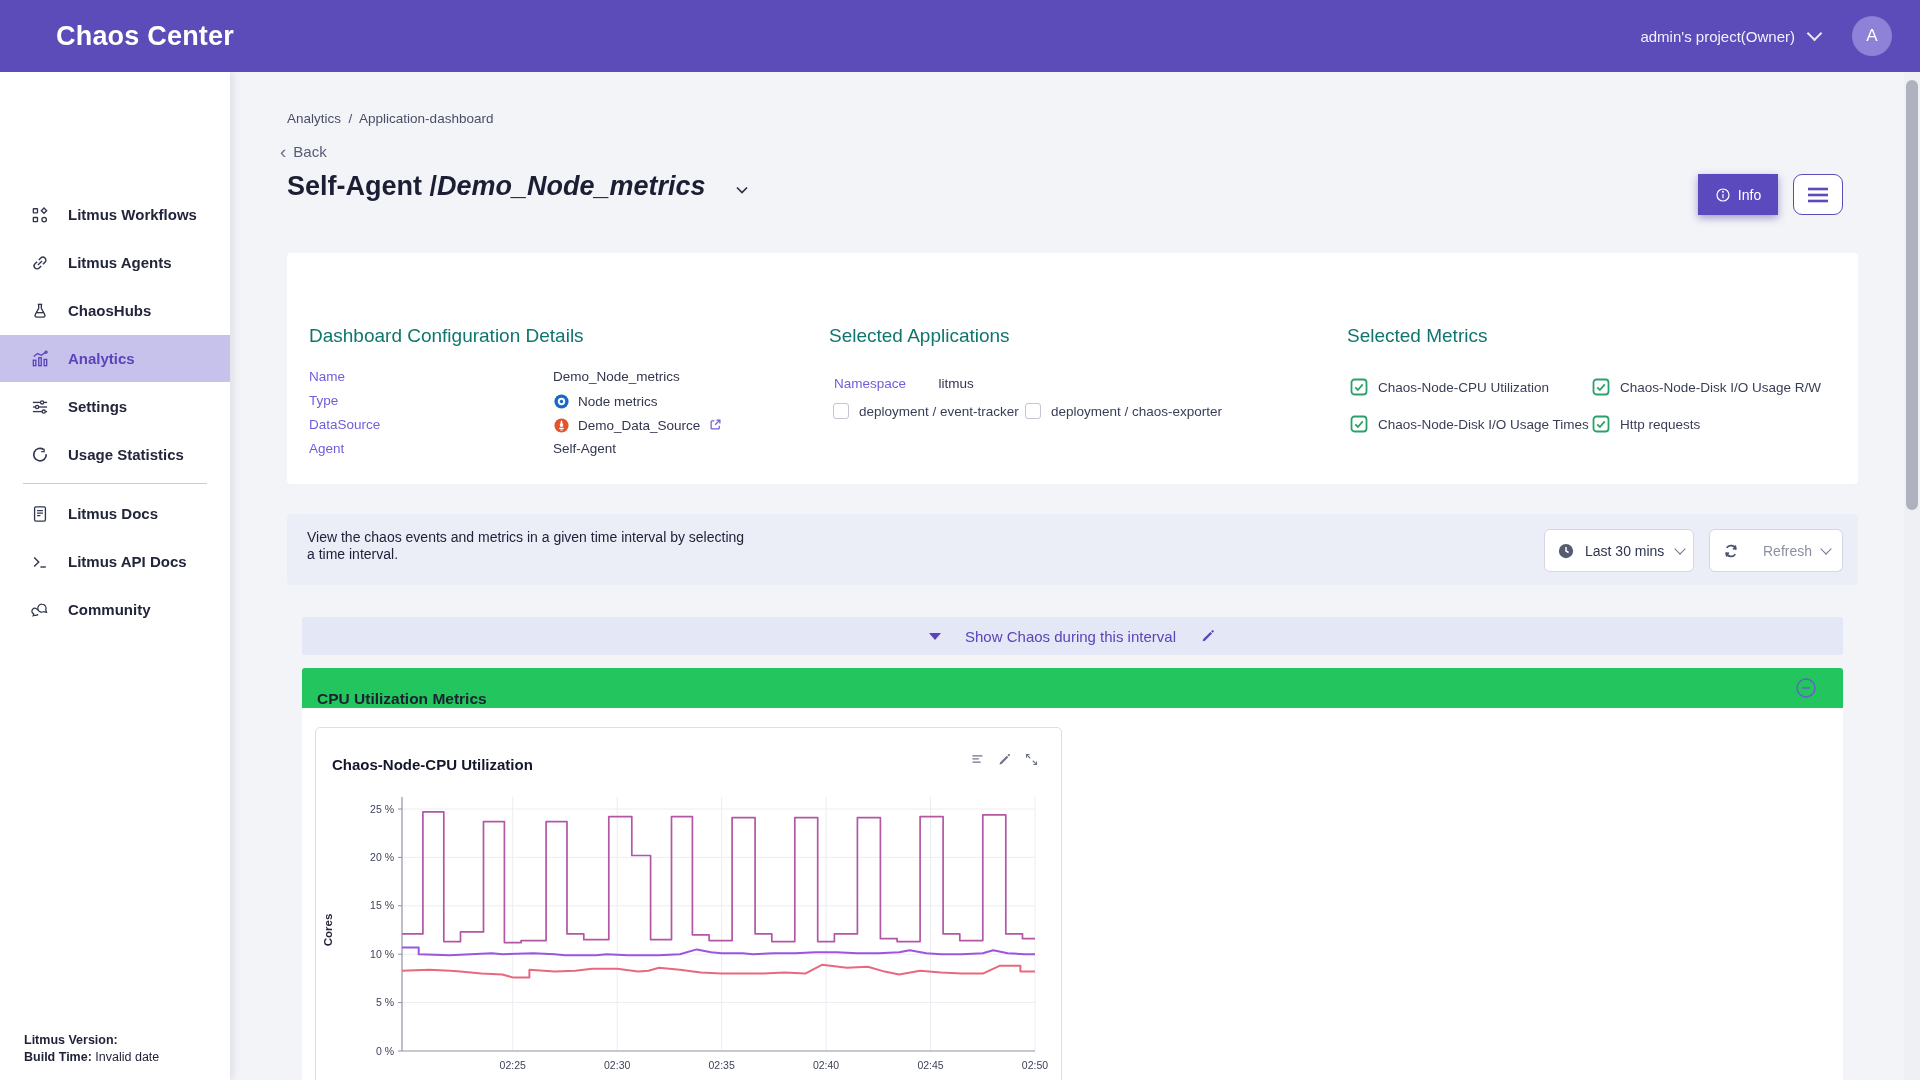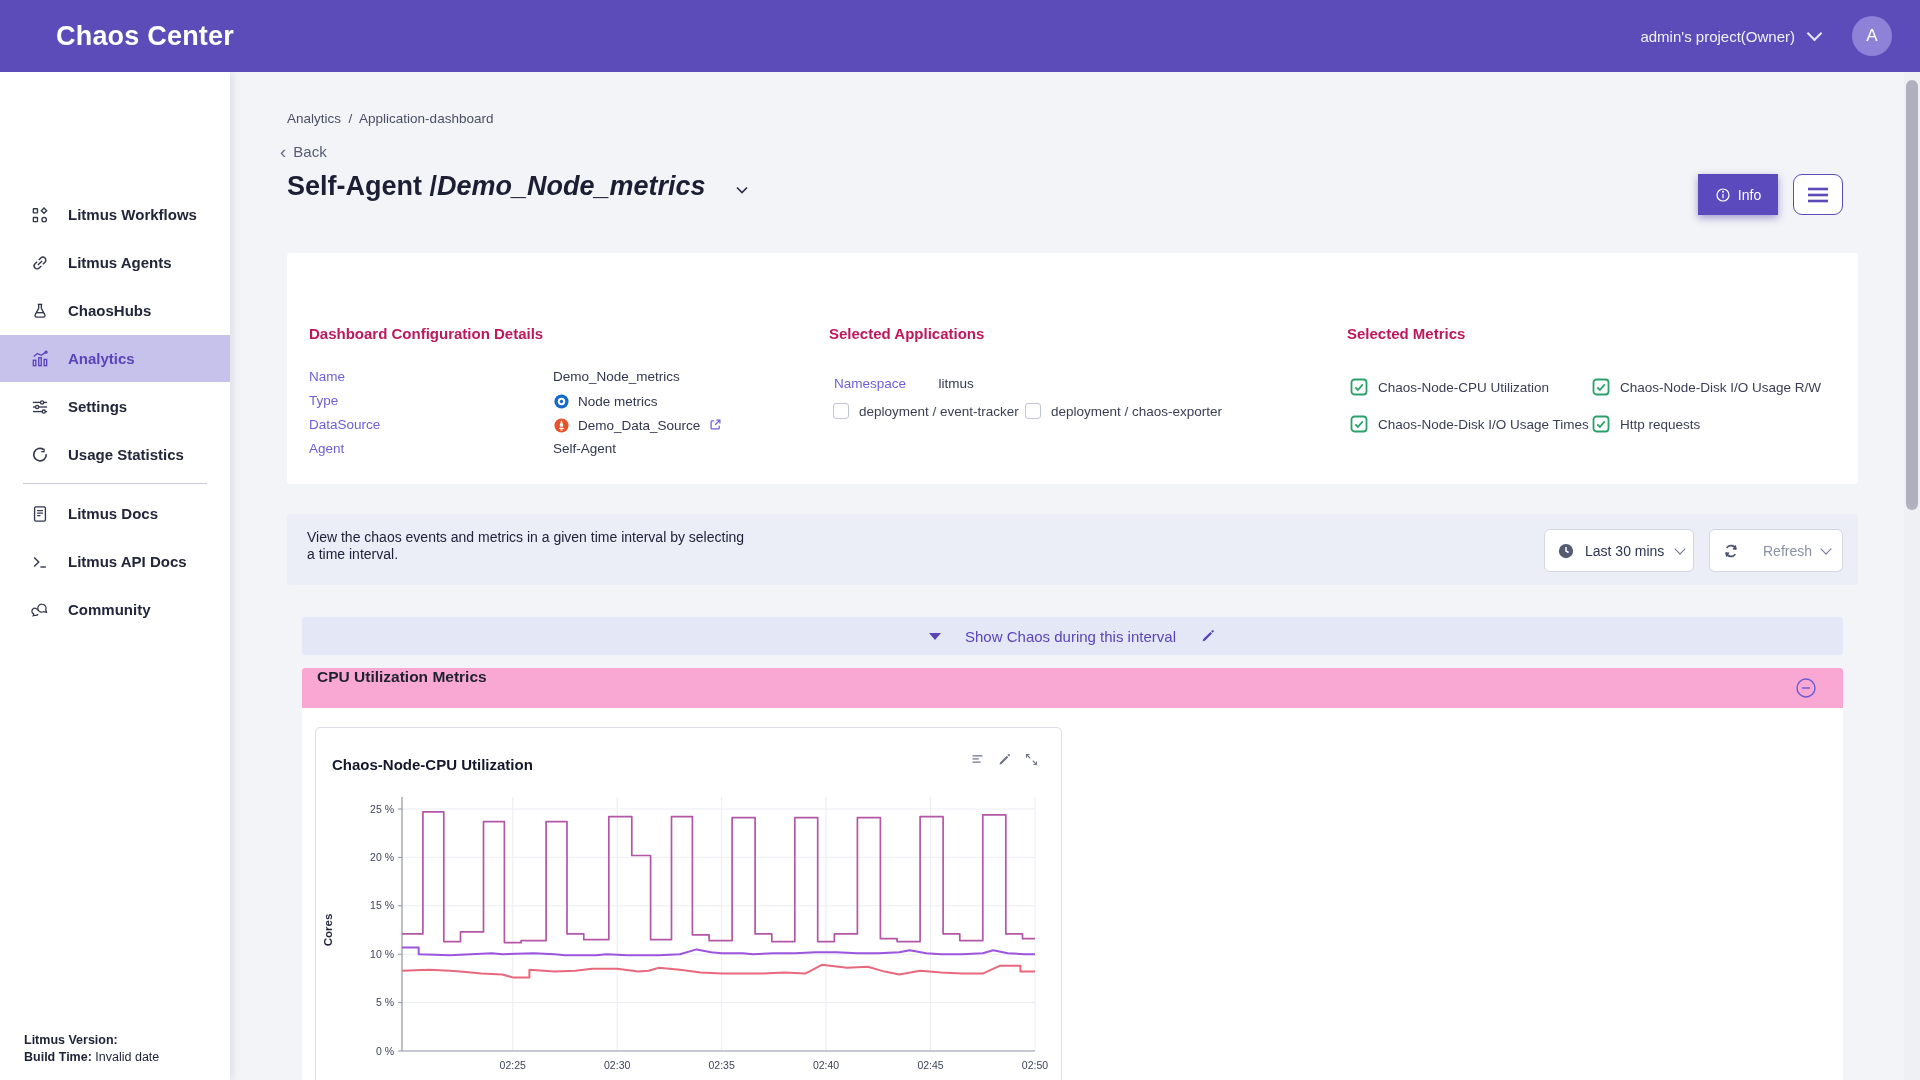--- a/index.html
+++ b/index.html
@@ -38,21 +38,21 @@
   .page-title .t2{font-weight:600;font-style:italic}
   .title-chev{margin-left:26px;display:flex;margin-top:6px;cursor:pointer}
 
   .info-btn{position:absolute;left:1468px;top:102px;width:80px;height:41px;background:#5B49BE;border-radius:0;color:#fff;font-size:14px;display:flex;align-items:center;justify-content:center;gap:7px;box-shadow:0 3px 8px rgba(60,48,150,.45);cursor:pointer}
   .menu-btn{position:absolute;left:1563px;top:102px;width:50px;height:41px;background:#fff;border:1.5px solid #5C4CB9;border-radius:9px;display:flex;align-items:center;justify-content:center;cursor:pointer}
 
   
   .info-card{position:absolute;left:57px;top:181px;width:1571px;height:231px;background:#fff;border-radius:4px}
   .card-bar{height:44px;background:#E4E7F5;border-radius:4px 4px 0 0;display:flex;align-items:center}
   .card-bar .bar-title{margin-left:22px;font-size:15.5px;font-weight:bold;color:#1D2130}
-  .col-title{font-size:15px;font-weight:bold;color:#be185d;position:absolute;top:72px}
+  .col-title{font-size:19px;font-weight:normal;color:#0f766e;position:absolute;top:72px}
   .cfg-row{position:absolute;font-size:13.5px;display:flex}
   .cfg-label{color:#6E5FD9;width:244px}
   .cfg-value{color:#32364E;display:flex;align-items:center;gap:8px}
   .mini-ic{display:flex;width:17px;height:17px}
   .ns-label{color:#6E5FD9;font-size:13.5px}
   .ns-value{color:#32364E;font-size:13.5px;margin-left:28px}
   .cb-row{display:flex;align-items:center;gap:10px;font-size:13.5px;color:#3A3E55;position:absolute}
   .cb{width:16px;height:16px;border:1.5px solid #C2C5D3;border-radius:3px;background:#fff}
   .cb-green{width:18px;height:18px;display:flex}
 
@@ -66,21 +66,21 @@
   .dchev{width:8px;height:8px;border-right:1.6px solid #707790;border-bottom:1.6px solid #707790;transform:rotate(45deg);margin-top:-4px}
   .refresh-ic-btn{position:absolute;left:1422px;top:15px;width:43px;height:43px;background:#fff;border:1px solid #D4D7E2;border-radius:6px 0 0 6px;display:flex;align-items:center;justify-content:center;cursor:pointer}
   .refresh-btn{position:absolute;left:1464px;top:15px;width:92px;height:43px;background:#fff;border:1px solid #D4D7E2;border-left:none;border-radius:0 6px 6px 0;display:flex;align-items:center;justify-content:center;gap:10px;font-size:14px;color:#8A8FA3;cursor:pointer}
 
   
   .chaos-bar{position:absolute;left:72px;top:545px;width:1541px;height:38px;background:#E4E7F5;border-radius:3px;display:flex;align-items:center;justify-content:center;gap:24px;cursor:pointer}
   .chaos-bar .ctext{font-size:15px;color:#5B44BA;font-weight:500}
   .tri-down{width:0;height:0;border-left:6px solid transparent;border-right:6px solid transparent;border-top:7px solid #5B44BA}
 
   
-  .section-bar{position:absolute;left:72px;top:596px;width:1541px;height:40px;background:#f9a8d4;border-radius:3px 3px 0 0;display:flex;align-items:flex-start}
+  .section-bar{position:absolute;left:72px;top:596px;width:1541px;height:40px;background:#22c55e;border-radius:3px 3px 0 0;display:flex;align-items:flex-end}
   .section-bar .stitle{margin-left:15px;font-size:15.5px;font-weight:bold;color:#1D2130}
   .collapse-btn{position:absolute;right:25px;top:8px;display:flex;cursor:pointer}
   .section-body{position:absolute;left:72px;top:636px;width:1541px;height:444px;background:#fff}
   .chart-card{position:absolute;left:13px;top:19px;width:747px;height:420px;background:#fff;border:1px solid #DCDEE8;border-radius:5px}
   .chart-title{position:absolute;left:16px;top:28px;font-size:15px;font-weight:bold;color:#14172B}
   .chart-tools{position:absolute;right:22px;top:24px;display:flex;gap:12px;color:#6F7489}
   .chart-tools span{display:flex;cursor:pointer}
   .chart-svg{position:absolute;left:0;top:10px}
   .tick{font-family:"Liberation Sans",sans-serif;font-size:10.5px;fill:#3E4359}
   .ylab{font-family:"Liberation Sans",sans-serif;font-size:11.5px;font-weight:bold;fill:#23263B}

